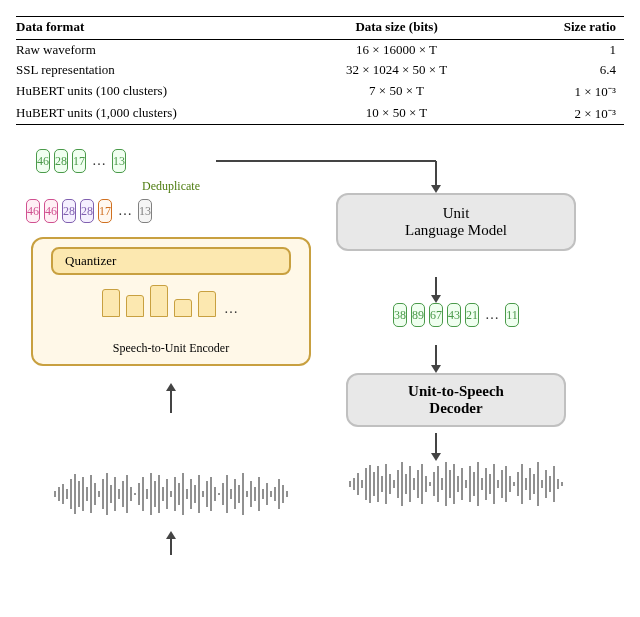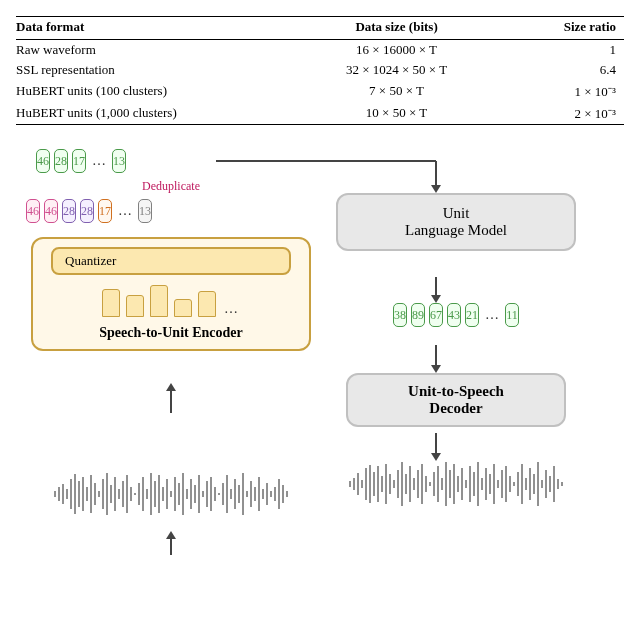--- a/index.html
+++ b/index.html
@@ -131,23 +131,23 @@
       padding: 0 8px;
     }
     .bar {
       width: 18px;
       border-radius: 3px 3px 0 0;
       background: #fce8b0;
       border: 1.5px solid #c8a040;
     }
 
     .encoder-title {
-      font-size: 14px;
-      font-weight: bold;
-      margin-top: 2px;
+      font-size: 12px;
+      font-weight: normal;
+      margin-top: 18px;
     }
 
     
     .unit-lm-box {
       border: 2px solid #c0c0c0;
       border-radius: 12px;
       background: #e8e8e8;
       padding: 10px 20px;
       width: 260px;
       text-align: center;
@@ -247,21 +247,21 @@
   <div class="left-col" style="top:0; left:20px;">
     <div class="token-row" id="top-tokens-row">
         <div class="token token-green">46</div>
         <div class="token token-green">28</div>
         <div class="token token-green">17</div>
         <span class="dots">…</span>
         <div class="token token-green">13</div>
       </div>
   </div>
 
-  <div style="position:absolute; top:30px; left:155px; font-size:12px; color:#be185d; transform:translateX(-50%);">Deduplicate</div>
+  <div style="position:absolute; top:30px; left:155px; font-size:12px; color:#4d7c0f; transform:translateX(-50%);">Deduplicate</div>
 
   <div class="left-col" style="top:50px; left:10px;">
     <div class="token-row" id="bottom-tokens-row">
         <div class="token token-pink">46</div>
         <div class="token token-pink">46</div>
         <div class="token token-purple">28</div>
         <div class="token token-purple">28</div>
         <div class="token token-orange">17</div>
         <span class="dots">…</span>
         <div class="token token-gray">13</div>

